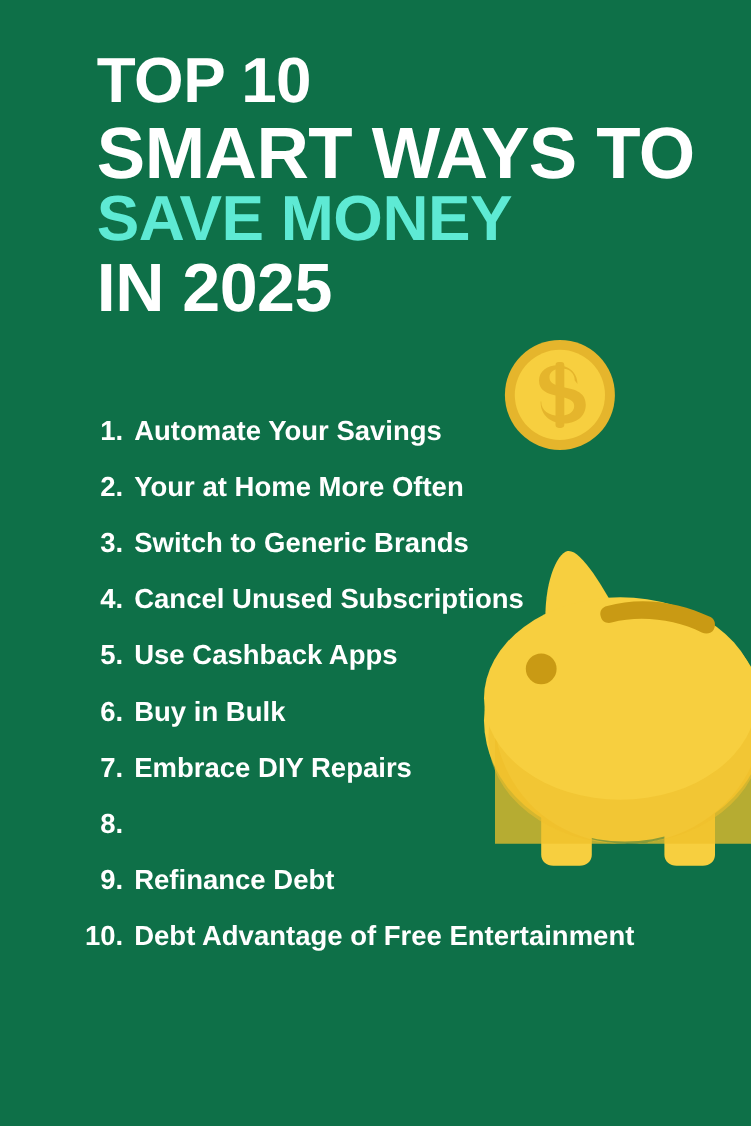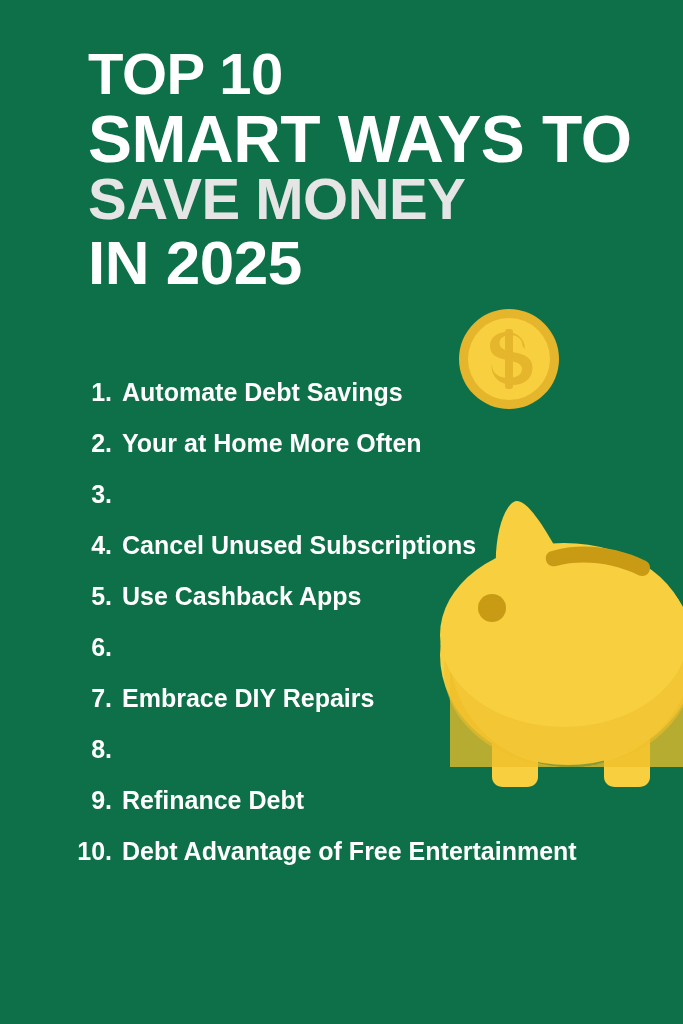--- a/index.html
+++ b/index.html
@@ -62,21 +62,21 @@
     display: block;
     font-weight: 700;
     letter-spacing: -0.5px;
     line-height: 0.96;
     text-transform: uppercase;
     white-space: nowrap;
     color: #FFFFFF;
   }
   .hl-1 { font-size: 58px; margin-bottom: 6px; }
   .hl-2 { font-size: 66px; margin-bottom: 0; }
-  .hl-3 { font-size: 58px; color: #e5e5e5; margin-bottom: 6px; }
+  .hl-3 { font-size: 58px; color: #5eead4; margin-bottom: 6px; }
   .hl-4 { font-size: 62px; }
 
   
   .tips {
     position: absolute;
     left: 0;
     top: 378px;
     width: 660px;
     list-style: none;
     margin: 0;
@@ -163,39 +163,41 @@
     <div class="headline">
       <span class="hl-line hl-1">TOP 10</span>
       <span class="hl-line hl-2">SMART WAYS TO</span>
       <span class="hl-line hl-3">SAVE MONEY</span>
       <span class="hl-line hl-4">IN 2025</span>
     </div>
 
     <ol class="tips" id="tips-list">
         <li class="tip">
           <span class="tip-num">1.</span>
-          <span class="tip-label">Automate Debt Savings</span>
+          <span class="tip-label">Automate Your Savings</span>
         </li>
         <li class="tip">
           <span class="tip-num">2.</span>
           <span class="tip-label">Your at Home More Often</span>
         </li>
         <li class="tip">
           <span class="tip-num">3.</span>
+          <span class="tip-label">Switch to Generic Brands</span>
         </li>
         <li class="tip">
           <span class="tip-num">4.</span>
           <span class="tip-label">Cancel Unused Subscriptions</span>
         </li>
         <li class="tip">
           <span class="tip-num">5.</span>
           <span class="tip-label">Use Cashback Apps</span>
         </li>
         <li class="tip">
           <span class="tip-num">6.</span>
+          <span class="tip-label">Buy in Bulk</span>
         </li>
         <li class="tip">
           <span class="tip-num">7.</span>
           <span class="tip-label">Embrace DIY Repairs</span>
         </li>
         <li class="tip">
           <span class="tip-num">8.</span>
         </li>
         <li class="tip">
           <span class="tip-num">9.</span>

